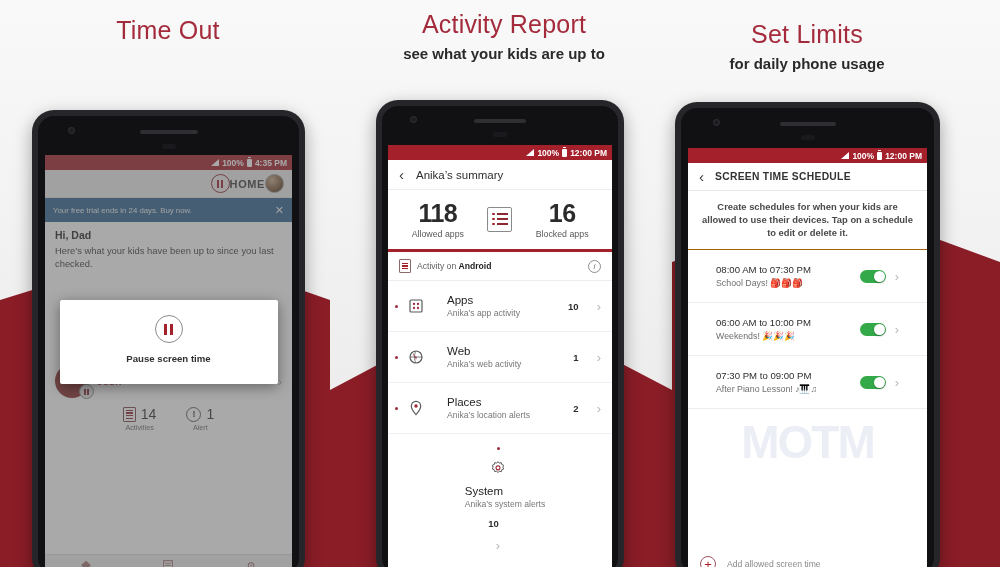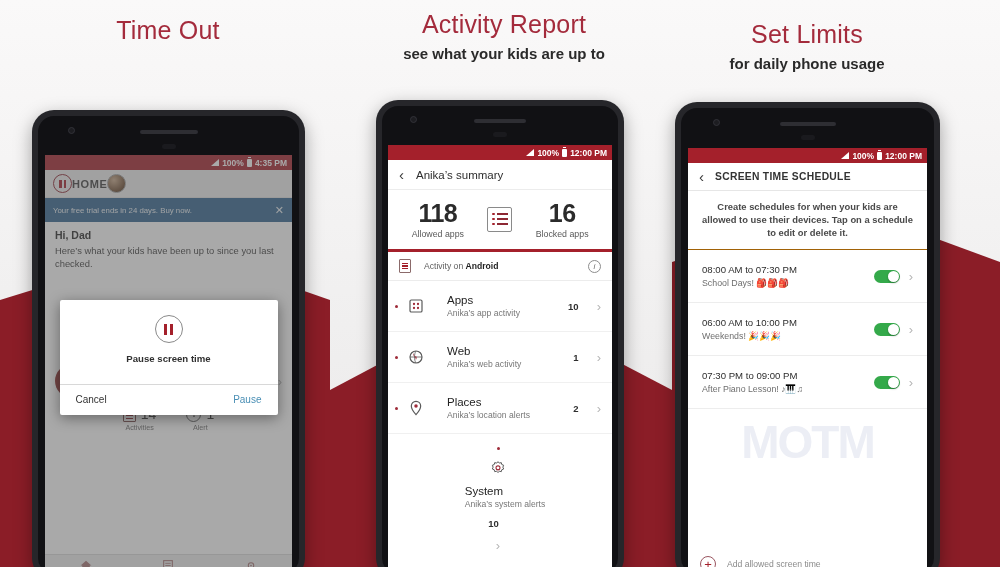--- a/index.html
+++ b/index.html
@@ -72,21 +72,21 @@
     width: 5px; height: 8px; background: #fff; border-radius: 1px;
     position: relative;
   }
   .sb-bat:after{
     content:""; position:absolute; top:-2px; left:1px; width:3px; height:1.5px; background:#fff;
   }
 
   
   .appbar {
     height: 28px; background: #efefef; display: flex; align-items: center;
-    padding: 0 8px; justify-content: flex-start;
+    padding: 0 8px; justify-content: flex-end;
     border-bottom: 1px solid #e0e0e0;
   }
   .appbar-title {
     font-size: 11px; font-weight: bold; color: #3d3d3d; letter-spacing: .6px;
   }
   .pause-btn {
     width: 19px; height: 19px; border-radius: 50%;
     border: 1.6px solid #8d2833; display: flex; align-items: center;
     justify-content: center; gap: 2px; background: transparent;
   }
@@ -192,21 +192,21 @@
   .cnt-l { font-size: 8.8px; color: #585858; margin-top: 1px;}
   .big-list-ic {
     width: 25px; height: 25px; border: 1.6px solid #8a8a8a; border-radius: 2px;
     display: flex; flex-direction: column; justify-content: center; gap: 2.6px; padding: 0 3.5px;
   }
   .big-list-ic span { display: flex; align-items: center; gap: 2.5px;}
   .big-list-ic b { width: 2.6px; height: 2.6px; background: #a4202b; border-radius:50%; display:block;}
   .big-list-ic u { flex: 1; height: 1.8px; background: #8d2833; display: block; text-decoration: none;}
 
   .s2-activity {
-    display: flex; align-items: center; gap: 13px; padding: 7px 11px;
+    display: flex; align-items: center; gap: 6px; padding: 7px 11px;
     border-bottom: 1px solid #ececec; background: #fff;
   }
   .s2-activity .lbl { font-size: 8.6px; color: #5f5f5f; flex: 1;}
   .s2-activity .lbl b { color: #1f1f1f; }
   .sm-list-ic {
     width: 12px; height: 14px; border: 1.1px solid #8b6a6a; border-radius: 1px;
     display: flex; flex-direction: column; justify-content: center; gap: 1.6px; padding: 0 2px;
   }
   .sm-list-ic u { display:block; height:1.2px; background:#a4202b; text-decoration:none;}
   .info-ic {
@@ -230,21 +230,21 @@
   .s3-appbar {
     height: 28px; display: flex; align-items: center; gap: 11px;
     padding: 0 11px; background: #fff; border-bottom: 1px solid #e6e6e6;
   }
   .s3-title { font-size: 10.3px; font-weight: bold; color: #333; letter-spacing: .3px;}
   .s3-desc {
     padding: 9px 14px 10px; text-align: center; font-size: 9.4px;
     color: #4a4a4a; line-height: 1.4; border-bottom: 1px solid #a16207; background:#fff;font-weight:bold;
   }
   .sched {
-    display: flex; align-items: center; padding: 14px 14px;
+    display: flex; align-items: center; padding: 14px 28px;
     border-bottom: 1px solid #ededed; background: #fff; position: relative; z-index:1;
   }
   .sched-txt { flex: 1; }
   .sched-time { font-size: 9.6px; color: #2d2d2d; }
   .sched-lbl { font-size: 8.8px; color: #6e6e6e; margin-top: 3px;}
   .toggle {
     width: 26px; height: 13px; border-radius: 7px; background: #34a94a;
     position: relative; margin-right: 9px; flex: none;
   }
   .toggle i {
@@ -367,24 +367,20 @@
       </div>
 
       <div class="scrim"></div>
       <div class="dialog" style="top:145px;">
         <div class="dlg-body">
           <div class="dlg-ico">
               <i></i>
               <i></i>
             </div>
           <div class="dlg-h">Pause screen time</div>
-        </div>
-        <div class="dlg-actions">
-          <div class="dlg-cancel">Cancel</div>
-          <div class="dlg-ok">Pause</div>
         </div>
       </div>
     </div>
   </div>
 </div>
 
 <div class="panel" style="left:336px;width:336px;">
   <div class="panel-head" style="padding-top:10px;">
     <div class="p-title" style="font-size:25px;">Activity Report</div>
     <div class="p-sub" style="font-size:15px;margin-top:6px;">see what your kids are up to</div>

